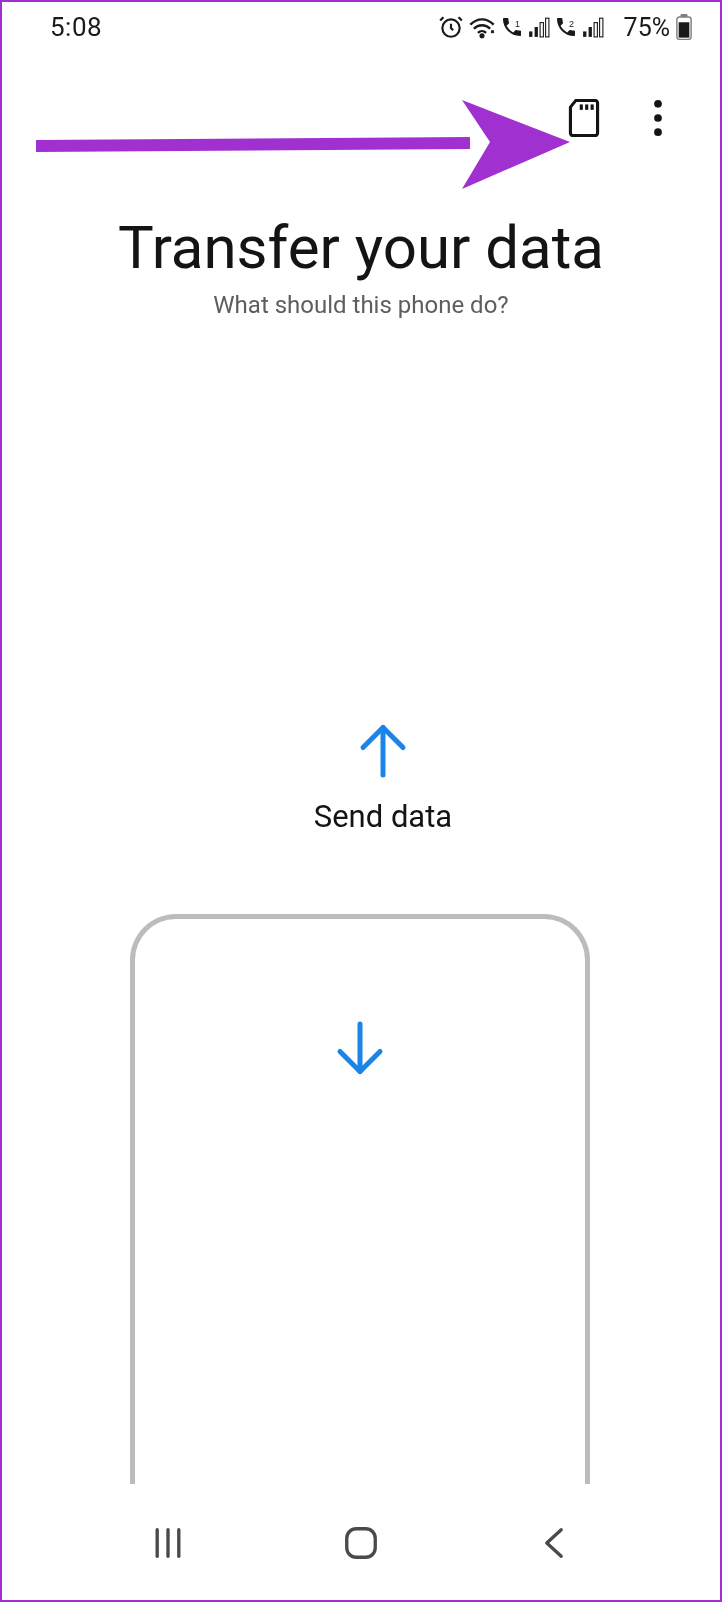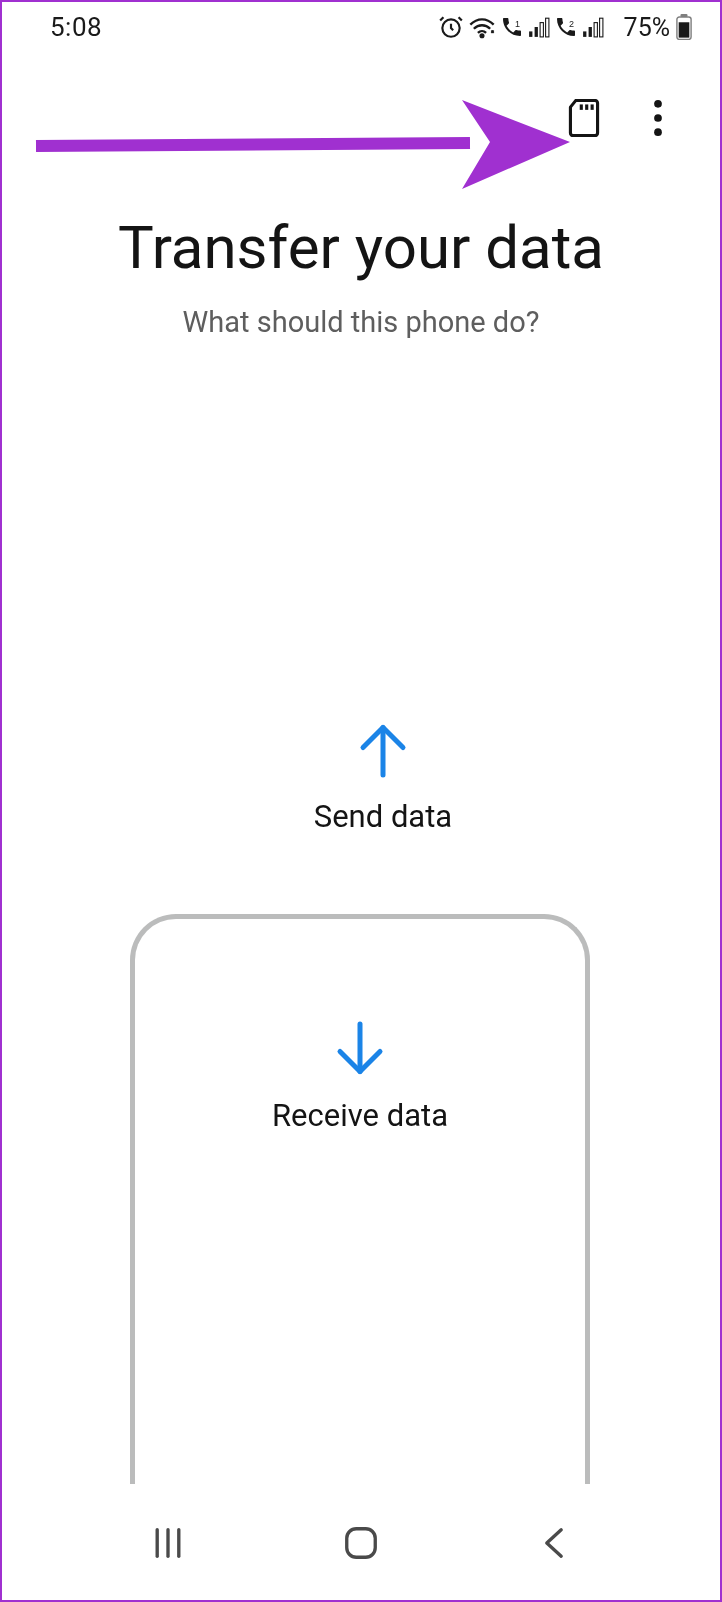--- a/index.html
+++ b/index.html
@@ -46,23 +46,23 @@
       text-align: center;
       margin-top: 76px;
     }
     .header-title {
       font-size: 60px;
       font-weight: 400;
       color: #141414;
       letter-spacing: 0px;
     }
     .header-subtitle {
-      font-size: 29px;
+      font-size: 24px;
       color: #5e5e5e;
-      margin-top: 22px;
+      margin-top: 8px;
     }
 
     .send-section {
       position: absolute;
       top: 718px;
       left: 0; right: 0;
       text-align: center;
       padding-left: 44px;
     }
     .option-label {
@@ -208,21 +208,20 @@
 </div>
 
 <div class="device-frame">
   <div class="receive-section">
     <span>
       <svg width="60" height="60" viewBox="0 0 48 48" fill="none" stroke="#1b84e7" stroke-width="4" stroke-linecap="round" stroke-linejoin="round">
         <line x1="24" y1="4" x2="24" y2="42"></line>
         <polyline points="8,26 24,42 40,26"></polyline>
       </svg>
     </span>
-    <div class="option-label">Receive data</div>
   </div>
 </div>
 
 <div class="nav-bar">
   <div class="nav-btn">
     <svg width="36" height="36" viewBox="0 0 30 30" stroke="#4a4a4a" stroke-width="2.8" stroke-linecap="round">
       <line x1="6" y1="4" x2="6" y2="26"></line>
         <line x1="15" y1="4" x2="15" y2="26"></line>
         <line x1="24" y1="4" x2="24" y2="26"></line>
     </svg>

